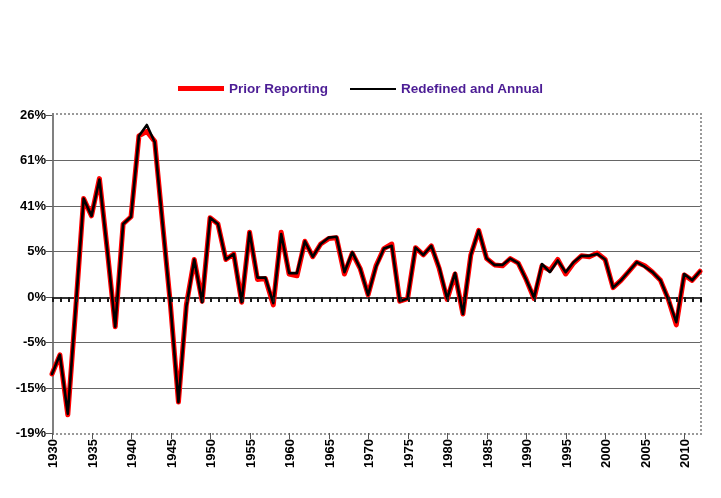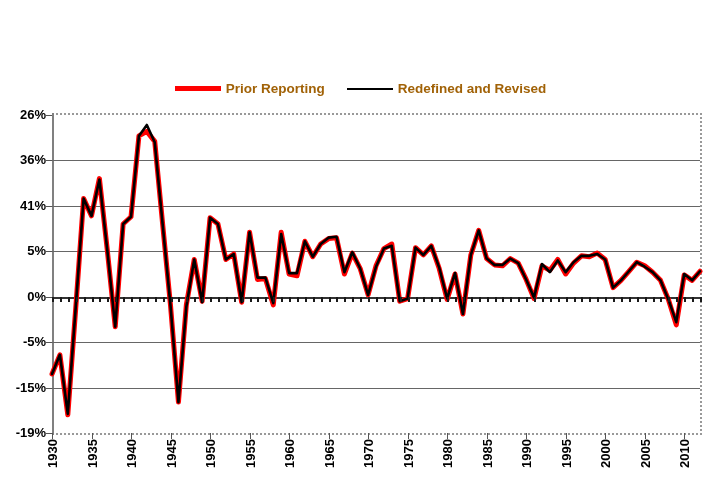--- a/index.html
+++ b/index.html
@@ -21,21 +21,21 @@
     line-height:20px;white-space:nowrap;margin-top:1px;
   }
 
   .legend{
     position:absolute;left:0;top:81px;width:721px;
     display:flex;justify-content:center;align-items:center;gap:22px;
   }
   .legend-item{display:flex;align-items:center;gap:5px;}
   .legend-swatch-prior{display:block;width:46px;height:5px;background:#FF0000;}
   .legend-swatch-revised{display:block;width:46px;height:0;border-top:2px solid #000000;}
-  .legend-label{font-size:13.5px;font-weight:bold;color:#a16207;white-space:nowrap;}
+  .legend-label{font-size:13.5px;font-weight:bold;color:#4c1d95;white-space:nowrap;}
 
   
   #plot{
     position:absolute;
     left:52px;top:115px;
     width:648px;height:318px;
     box-sizing:border-box;
   }
   #plot-border-left{
     position:absolute;left:52px;top:113px;width:2px;height:322px;background:#808080;
@@ -82,21 +82,21 @@
 <div id="chart-root">
 
 
   <div class="legend">
     <div class="legend-item">
       <span class="legend-swatch-prior"></span>
       <span class="legend-label">Prior Reporting</span>
     </div>
     <div class="legend-item">
       <span class="legend-swatch-revised"></span>
-      <span class="legend-label">Redefined and Revised</span>
+      <span class="legend-label">Redefined and Annual</span>
     </div>
   </div>
 
   <div id="plot-edge-top"></div>
   <div id="plot-edge-bottom"></div>
   <div id="plot-edge-right"></div>
   <div id="plot-border-left"></div>
 
   <div id="plot">
     <div id="gridlines">
@@ -194,21 +194,21 @@
         <div class="minor-tick" style="left: 624.293px; top: 181.714px;"></div>
         <div class="minor-tick" style="left: 632.195px; top: 181.714px;"></div>
         <div class="minor-tick" style="left: 640.098px; top: 181.714px;"></div>
         <div class="minor-tick" style="left: 648px; top: 181.714px;"></div>
       </div>
   </div>
 
   <div id="ytick-labels">
       <div class="ytick-label" style="top: 115px; left: 0px; width: 46px;">26%</div>
       <div class="ytick-mark" style="position: absolute; left: 46px; top: 115px; width: 6px;"></div>
-      <div class="ytick-label" style="top: 160.429px; left: 0px; width: 46px;">36%</div>
+      <div class="ytick-label" style="top: 160.429px; left: 0px; width: 46px;">61%</div>
       <div class="ytick-mark" style="position: absolute; left: 46px; top: 160.429px; width: 6px;"></div>
       <div class="ytick-label" style="top: 205.857px; left: 0px; width: 46px;">41%</div>
       <div class="ytick-mark" style="position: absolute; left: 46px; top: 205.857px; width: 6px;"></div>
       <div class="ytick-label" style="top: 251.286px; left: 0px; width: 46px;">5%</div>
       <div class="ytick-mark" style="position: absolute; left: 46px; top: 251.286px; width: 6px;"></div>
       <div class="ytick-label" style="top: 296.714px; left: 0px; width: 46px;">0%</div>
       <div class="ytick-mark" style="position: absolute; left: 46px; top: 296.714px; width: 6px;"></div>
       <div class="ytick-label" style="top: 342.143px; left: 0px; width: 46px;">-5%</div>
       <div class="ytick-mark" style="position: absolute; left: 46px; top: 342.143px; width: 6px;"></div>
       <div class="ytick-label" style="top: 387.571px; left: 0px; width: 46px;">-15%</div>

